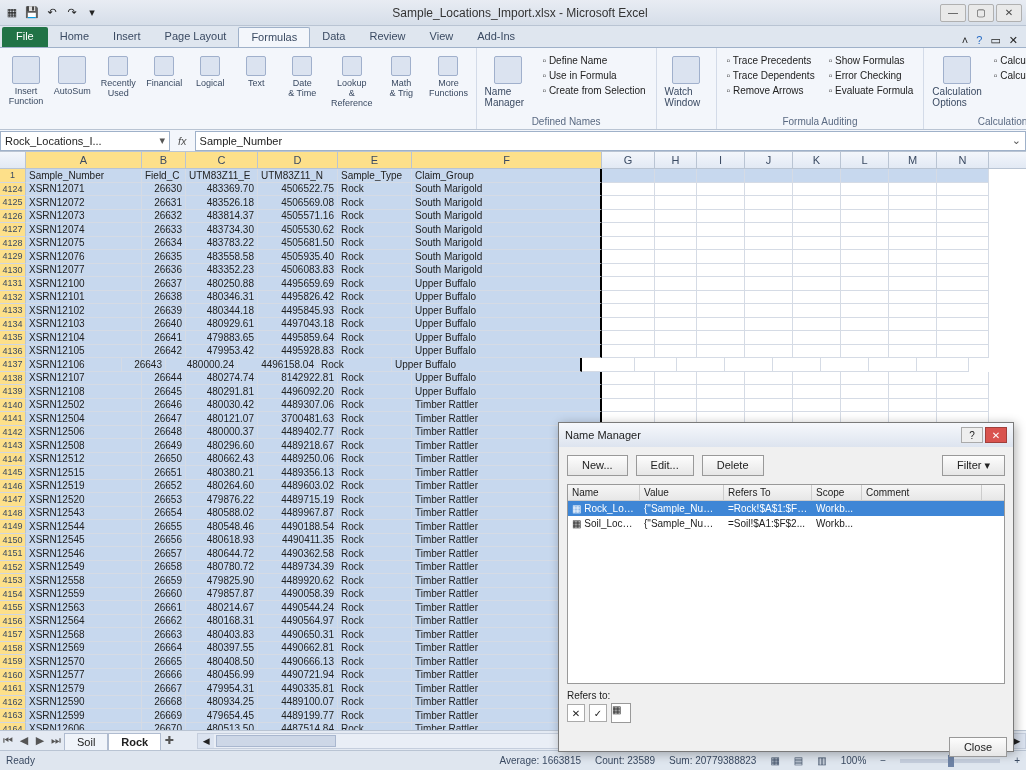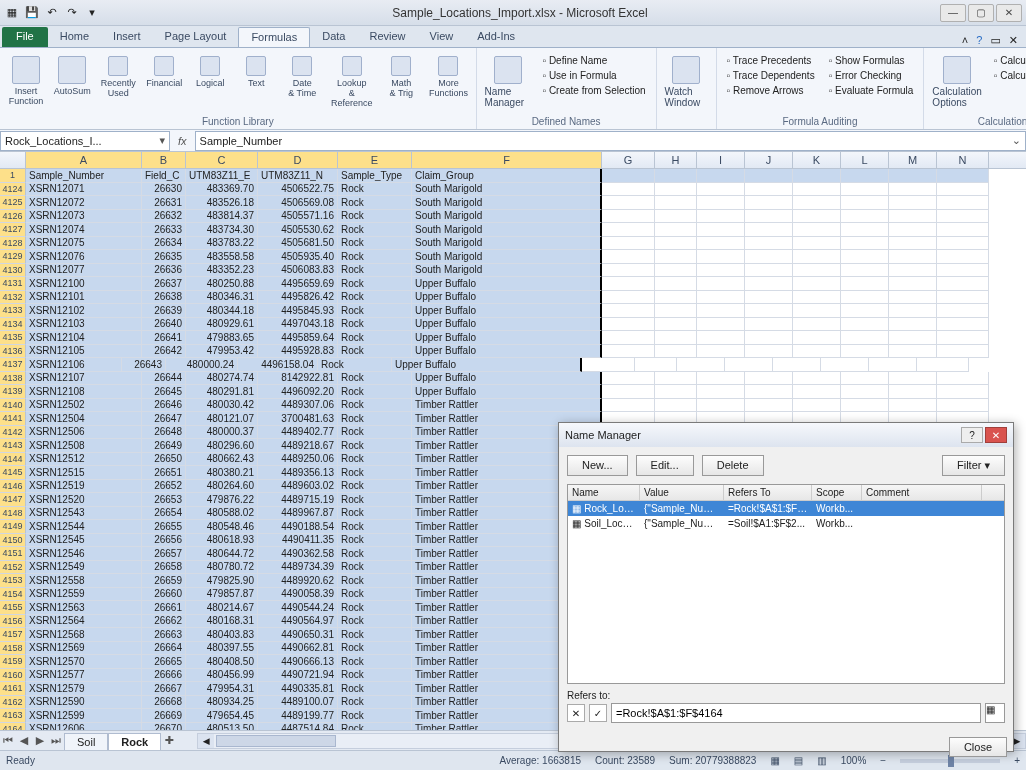--- a/index.html
+++ b/index.html
@@ -177,21 +177,20 @@
         </div>
         <div class="rbtn">
           <div class="icon"></div>
           <span style="font-size:9px;max-width:44px;text-align:center">Math<br>&amp; Trig</span>
         </div>
         <div class="rbtn">
           <div class="icon"></div>
           <span style="font-size:9px;max-width:44px;text-align:center">More<br>Functions</span>
         </div>
       </div>
-    <div class="lbl">Function Library</div>
   </div>
   <div class="rgroup" style="flex:0 0 180px">
     <div class="items">
       <div class="rbtn big">
           <div class="icon"></div>
           <span>Name Manager</span>
         </div>
       <div class="rlist" id="g2l">
           <div class="">▫ Define Name</div>
           <div class="">▫ Use in Formula</div>
@@ -1058,21 +1057,20 @@
             <div class="c4">Workb...</div>
             <div class="c5"></div>
           </div>
         </div>
     </div>
     <div class="refersrow">
       <div>Refers to:</div>
       <div class="refers-input">
         <div class="icon">✕</div>
         <div class="icon">✓</div>
-        <input value="=Rock!$A$1:$F$4164" style="">
         <div class="pick">▦</div>
       </div>
     </div>
   </div>
   <div class="dlgfooter">
     <div class="dlgbtn">Close</div>
   </div>
 </div>
 
 </body></html>

